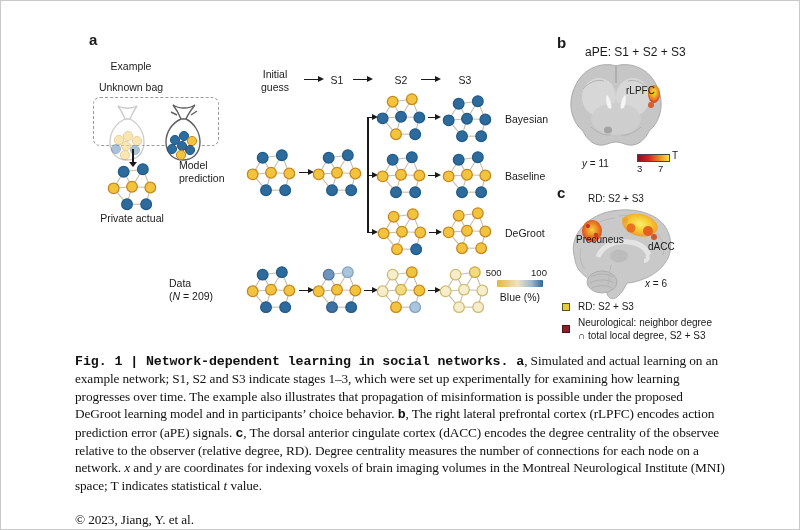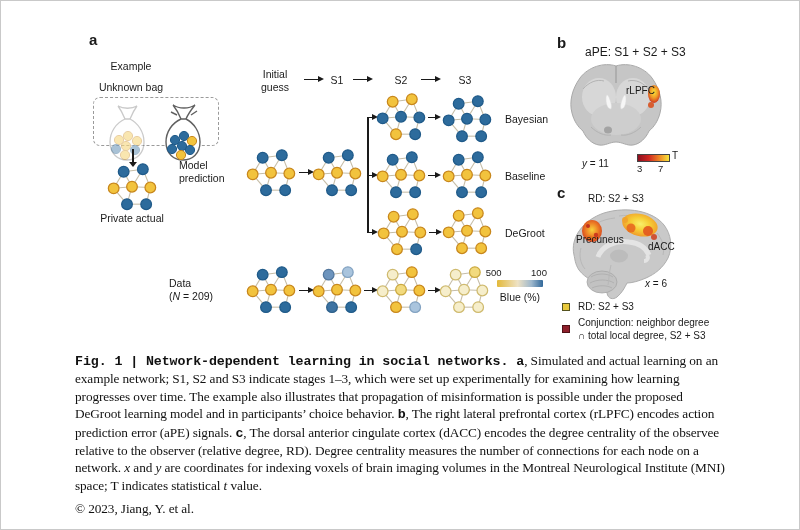--- a/index.html
+++ b/index.html
@@ -16,21 +16,21 @@
   .arr{position:absolute;height:1.4px;background:#1a1a1a;}
   .arr::after{content:'';position:absolute;right:-5px;top:-3.2px;width:0;height:0;
       border-left:6px solid #1a1a1a;border-top:3.9px solid transparent;border-bottom:3.9px solid transparent;}
   .vline{position:absolute;width:1.5px;background:#1a1a1a;}
   .dashedbox{position:absolute;border:1.5px dashed #9a9a9a;border-radius:7px;}
   .swatch{position:absolute;width:7.5px;height:7.5px;border:1.6px solid #333;box-sizing:border-box;}
   .gradbar{position:absolute;}
   #caption{position:absolute;left:74px;top:351px;width:655px;
       font-family:"Liberation Serif",serif;font-size:13.3px;line-height:1.31;
       letter-spacing:-0.1px;color:#111;}
-  #copyright{margin-top:6px;}
+  #copyright{margin-top:17px;}
   svg{position:absolute;overflow:visible;}
 </style>
 </head>
 <body>
 
 <div id="fig">
 
   <div class="abs pl" style="left:88px;top:30px;">a</div>
   <div class="abs lbl ctr" style="left:85px;top:59px;width:90px;">Example</div>
   <div class="abs lbl ctr" style="left:75px;top:80px;width:110px;">Unknown bag</div>
@@ -436,21 +436,21 @@
     <circle cx="66" cy="17" r="3" fill="#f0a22c" opacity="0.9"></circle>
   </svg>
   <div class="abs" style="left:575px;top:233px;font-size:10px;">Precuneus</div>
   <div class="abs" style="left:647px;top:240px;font-size:10px;">dACC</div>
   <div class="abs" style="left:644px;top:277px;font-size:10px;"><span class="i">x</span><span> = 6</span></div>
 
   <div class="swatch" style="left: 561px; top: 302px; background: rgb(232, 201, 60); border-color: rgb(85, 83, 31);"></div>
   <div class="abs" style="left:577px;top:300px;font-size:10px;">RD: S2 + S3</div>
   <div class="swatch" style="left: 561px; top: 324px; background: rgb(142, 31, 43); border-color: rgb(79, 16, 22);"></div>
   <div class="abs" style="left:577px;top:316px;font-size:10px;line-height:1.28;">
-    <span>Conjunction: neighbor degree</span><br>
+    <span>Neurological: neighbor degree</span><br>
     <span>∩ total local degree, S2 + S3</span>
   </div>
 
   <div id="caption">
     <div><span class="b">Fig. 1 | Network-dependent learning in social networks. </span><span class="b">a</span><span>, Simulated and actual learning on an example network; S1, S2 and S3 indicate stages 1–3, which were set up experimentally for examining how learning progresses over time. The example also illustrates that propagation of misinformation is possible under the proposed DeGroot learning model and in participants’ choice behavior. </span><span class="b">b</span><span>, The right lateral prefrontal cortex (rLPFC) encodes action prediction error (aPE) signals. </span><span class="b">c</span><span>, The dorsal anterior cingulate cortex (dACC) encodes the degree centrality of the observee relative to the observer (relative degree, RD). Degree centrality measures the number of connections for each node on a network. </span><span class="i">x</span><span> and </span><span class="i">y</span><span> are coordinates for indexing voxels of brain imaging volumes in the Montreal Neurological Institute (MNI) space; T indicates statistical </span><span class="i">t</span><span> value.</span></div>
     <div id="copyright">© 2023, Jiang, Y. et al.</div>
   </div>
 
 </div>
 

